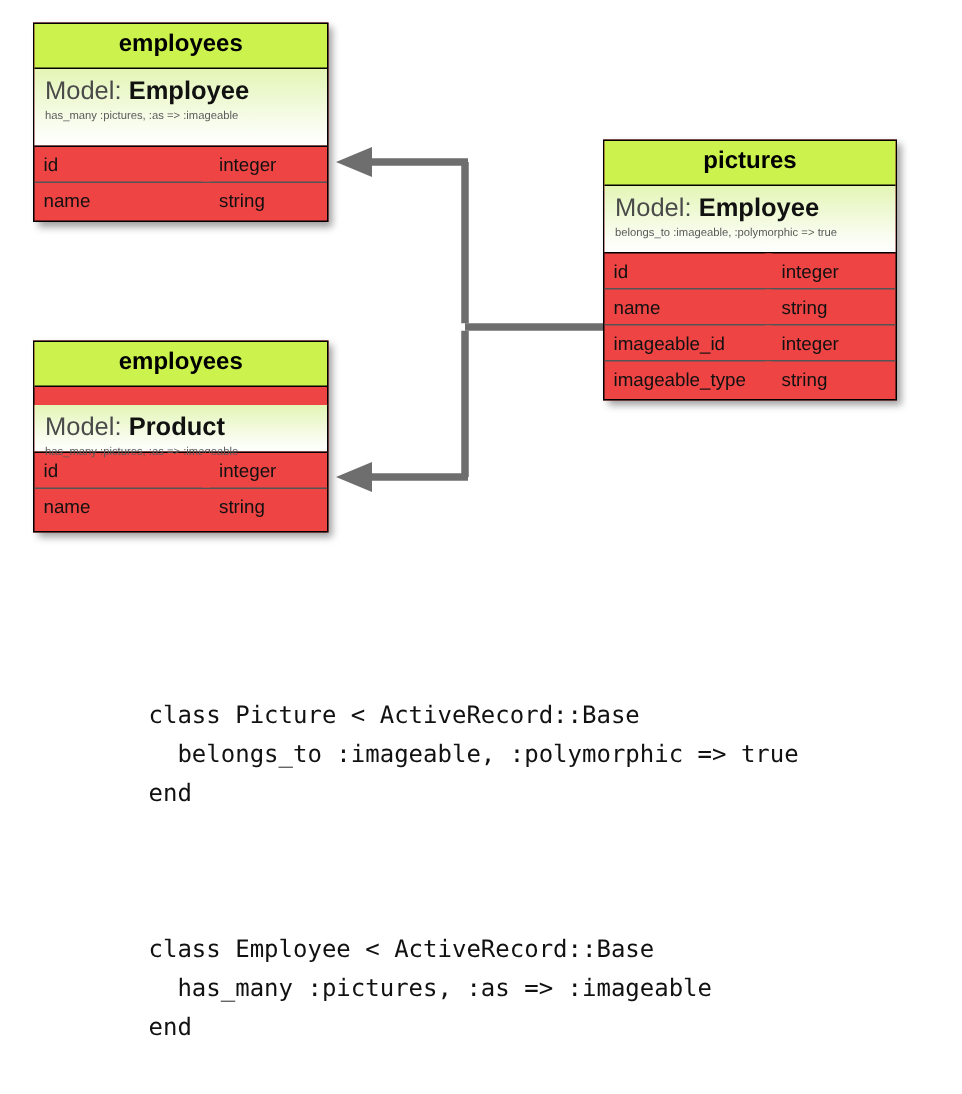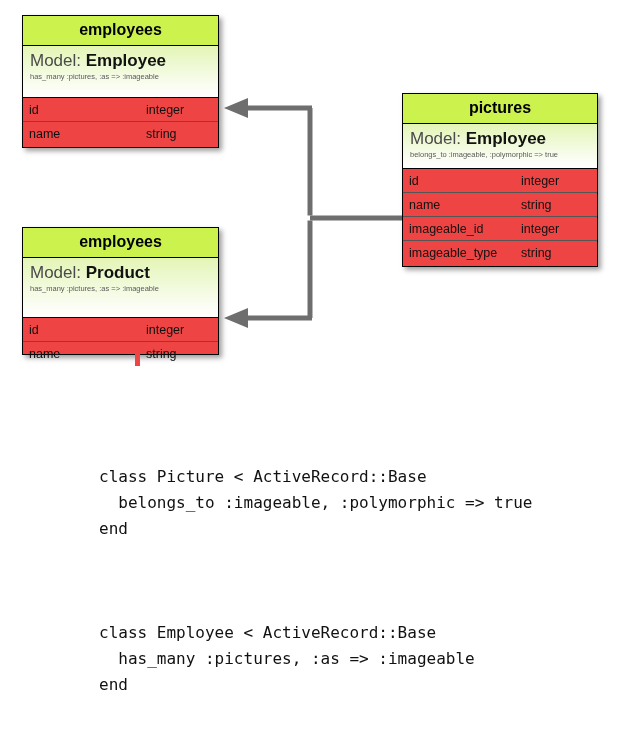--- a/index.html
+++ b/index.html
@@ -149,21 +149,21 @@
       </div>
       <div class="er-row">
         <div class="er-cell er-cell-name" style="width:117px;">name</div>
         <div class="er-cell" style="width:77px;">string</div>
       </div>
     </div>
   </div>
 
   <div class="er-box" style="left:22px; top:227px; width:197px; height:128px;">
     <div class="er-title">employees</div>
-    <div class="er-model" style="height:60px;">
+    <div class="er-model" style="height:32px;margin-top:12px;">
       <div class="er-model-line">
         <span>Model:</span>
         <b>Product</b>
       </div>
       <div class="er-model-sub">has_many :pictures, :as =&gt; :imageable</div>
     </div>
     <div class="er-rows">
       <div class="er-row">
         <div class="er-cell er-cell-name" style="width:117px;">id</div>
         <div class="er-cell" style="width:77px;">integer</div>

